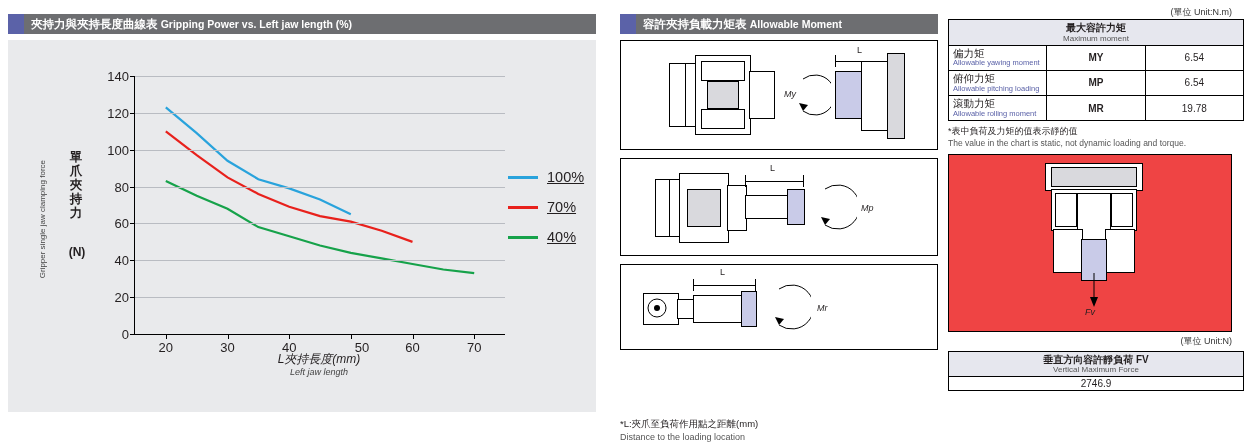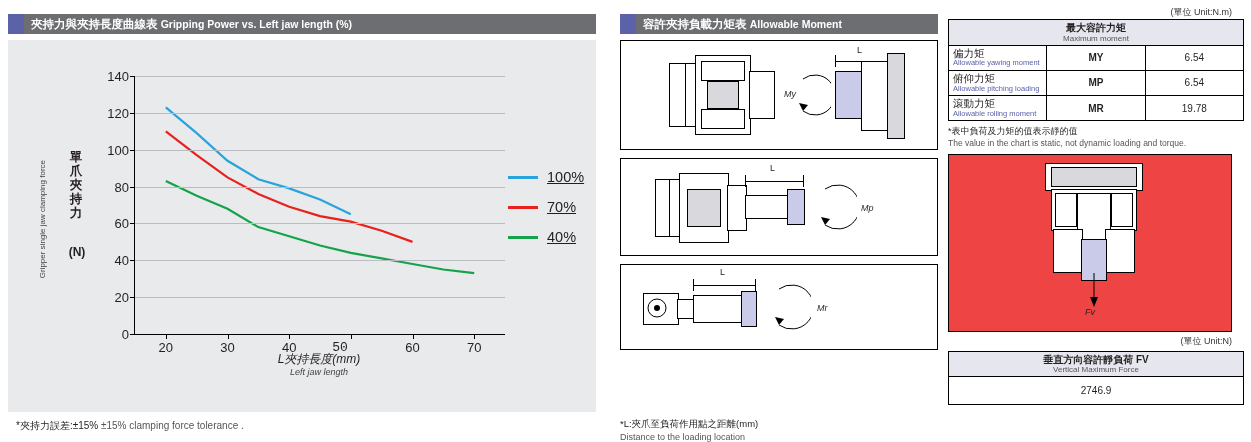--- a/index.html
+++ b/index.html
@@ -118,21 +118,21 @@
         <div class="gl" style="top: 0px;"></div>
         <div class="ymark" style="top: 0px;"></div>
         <div class="ytick" style="top: 0px;">140</div>
         <div class="xmark" style="left: 30.8333px;"></div>
         <div class="xtick" style="left: 30.8333px;">20</div>
         <div class="xmark" style="left: 92.5px;"></div>
         <div class="xtick" style="left: 92.5px;">30</div>
         <div class="xmark" style="left: 154.167px;"></div>
         <div class="xtick" style="left: 154.167px;">40</div>
         <div class="xmark" style="left: 215.833px;"></div>
-        <div class="xtick" style="left: 205px; font-family: Liberation Mono, monospace;">50</div>
+        <div class="xtick" style="left: 227px;">50</div>
         <div class="xmark" style="left: 277.5px;"></div>
         <div class="xtick" style="left: 277.5px;">60</div>
         <div class="xmark" style="left: 339.167px;"></div>
         <div class="xtick" style="left: 339.167px;">70</div>
       </div>
 
     <div class="axis-x-label">
       <div>L夾持長度(mm)</div>
       <div class="sub">Left jaw length</div>
     </div>
@@ -146,24 +146,20 @@
           <div class="swatch" style="background: rgb(232, 33, 28);"></div>
           <div class="lbl">70%</div>
         </div>
         <div class="row">
           <div class="swatch" style="background: rgb(22, 162, 74);"></div>
           <div class="lbl">40%</div>
         </div>
       </div>
   </div>
 
-  <div class="footnote">
-    <span>*夾持力誤差:±15%</span>
-    <span class="en">±15% clamping force tolerance .</span>
-  </div>
 </div>
 
 <div class="panel" id="midPanel">
   <div class="sec-head">
     <div class="mark"></div>
     <div class="txt">
       <span>容許夾持負載力矩表</span>
       <span class="en">Allowable Moment</span>
     </div>
   </div>
@@ -301,17 +297,17 @@
 
   <table class="t" style="margin-top:3px;">
     <tbody>
         <tr>
       <td class="fv-title">
         <span>垂直方向容許靜負荷 FV</span>
         <span class="en" style="display:block;font-weight:normal;font-size:8px;color:#555;">Vertical Maximum Force</span>
       </td>
     </tr>
     <tr>
-      <td class="val" style="padding:8px 0;">2746.9</td>
+      <td class="val" style="padding:1px 0;">2746.9</td>
     </tr>
   </tbody>
     </table>
 </div>
 
 </body></html>

